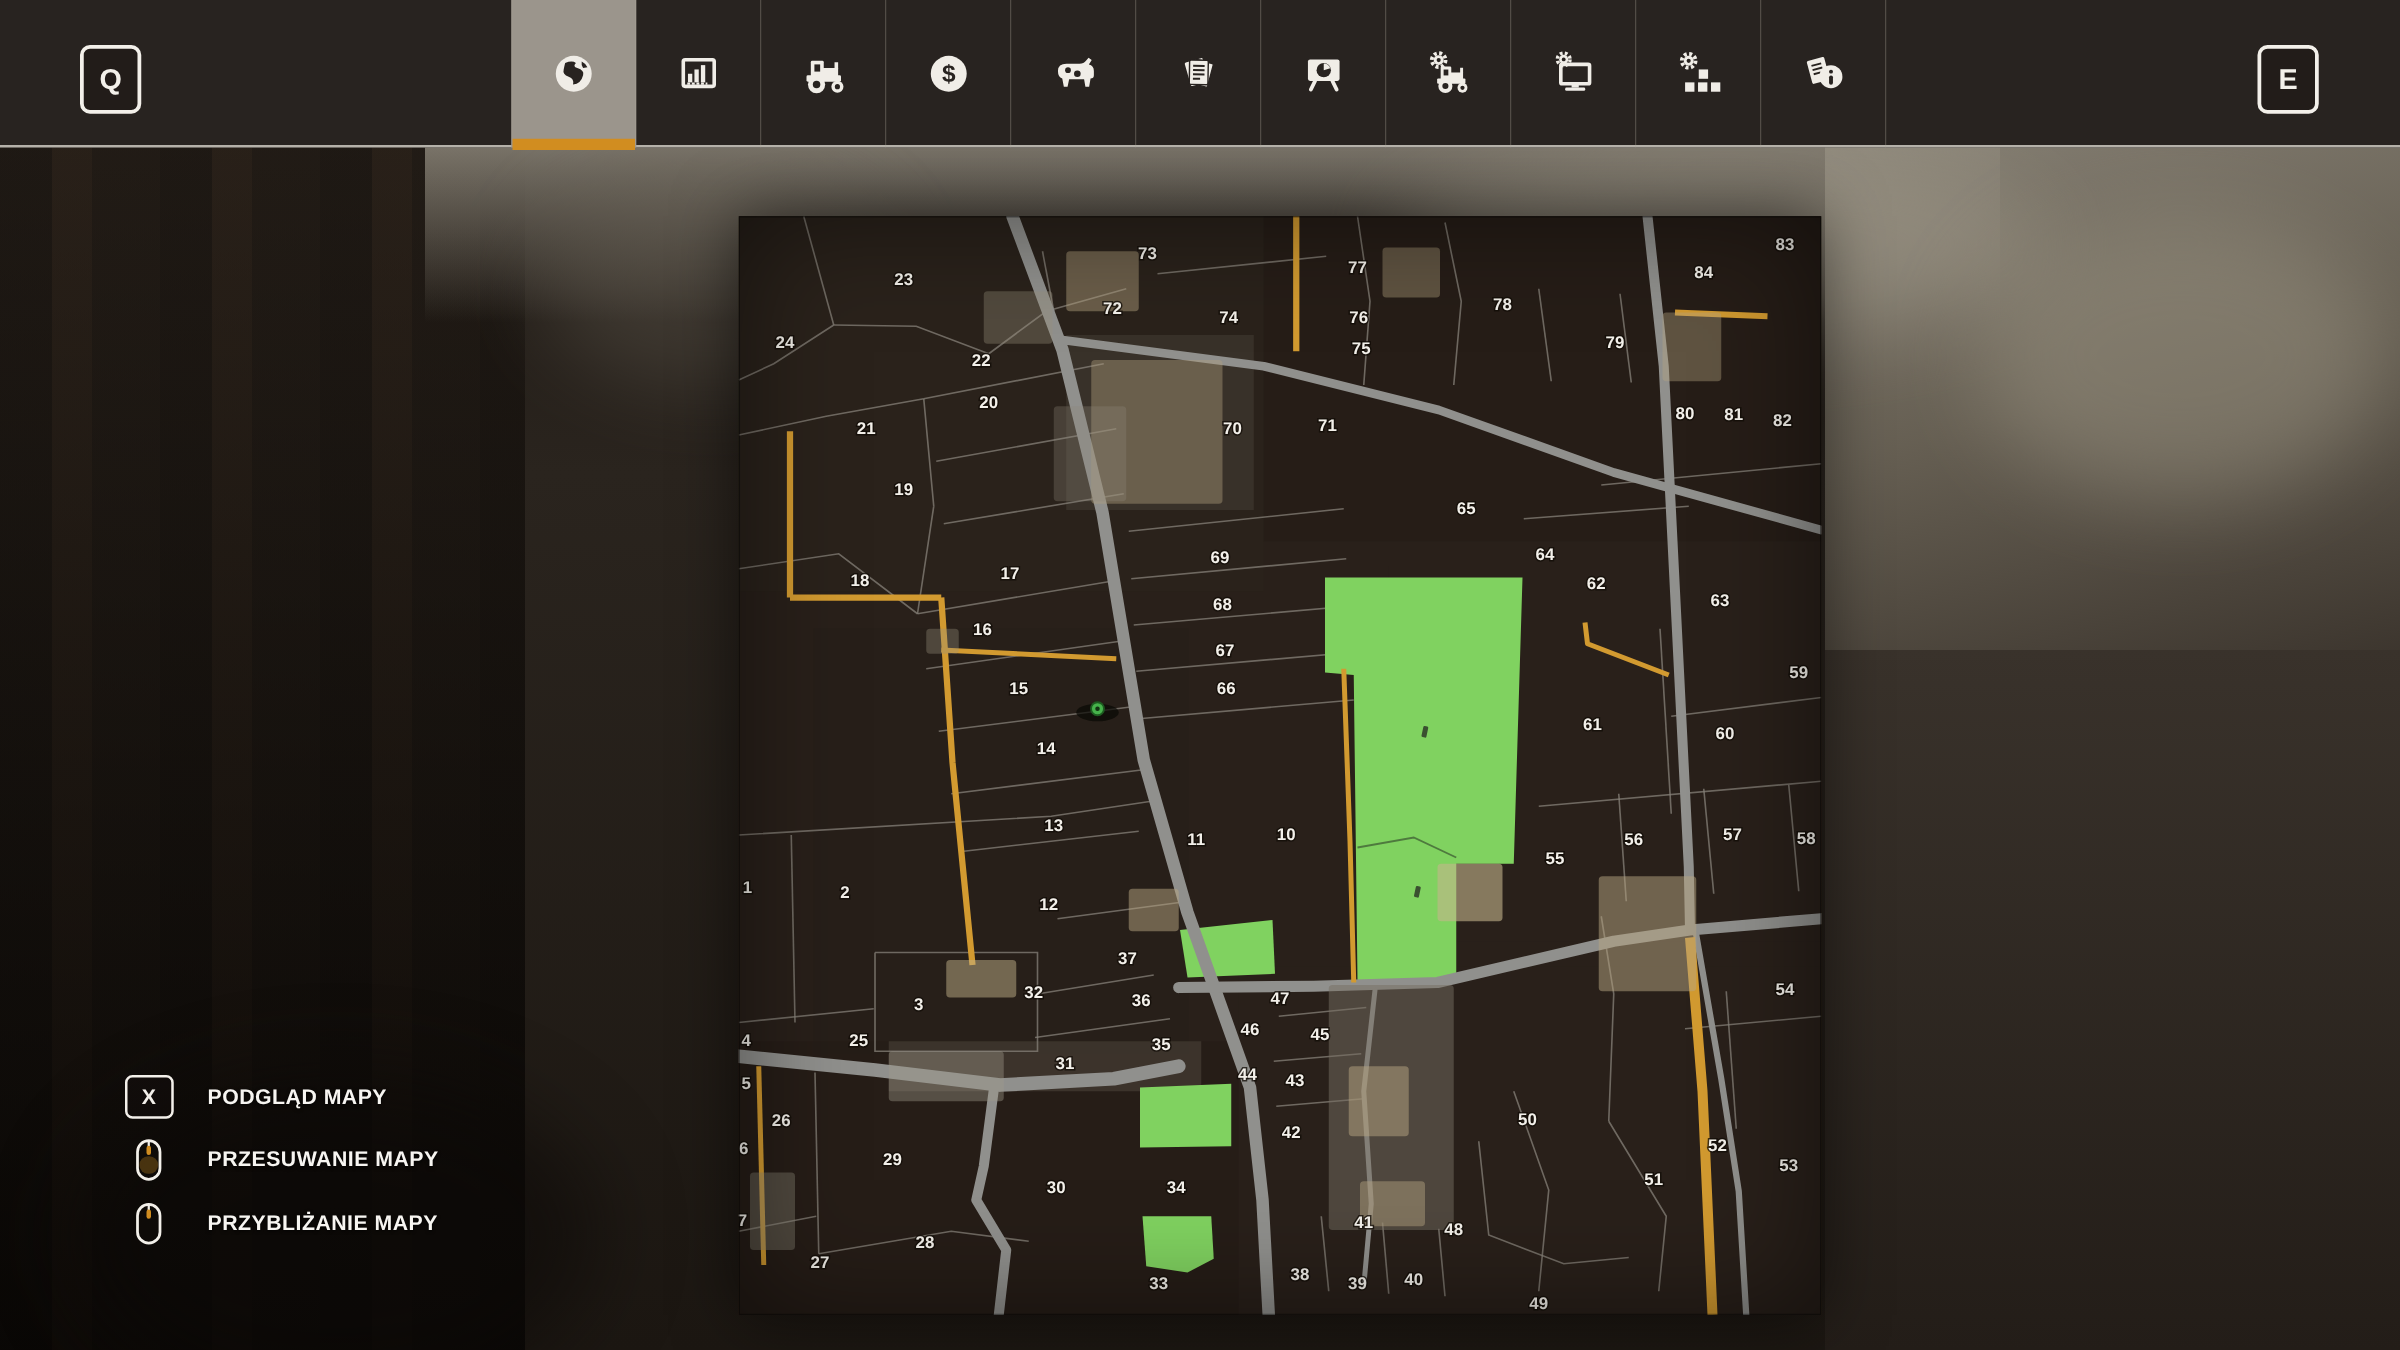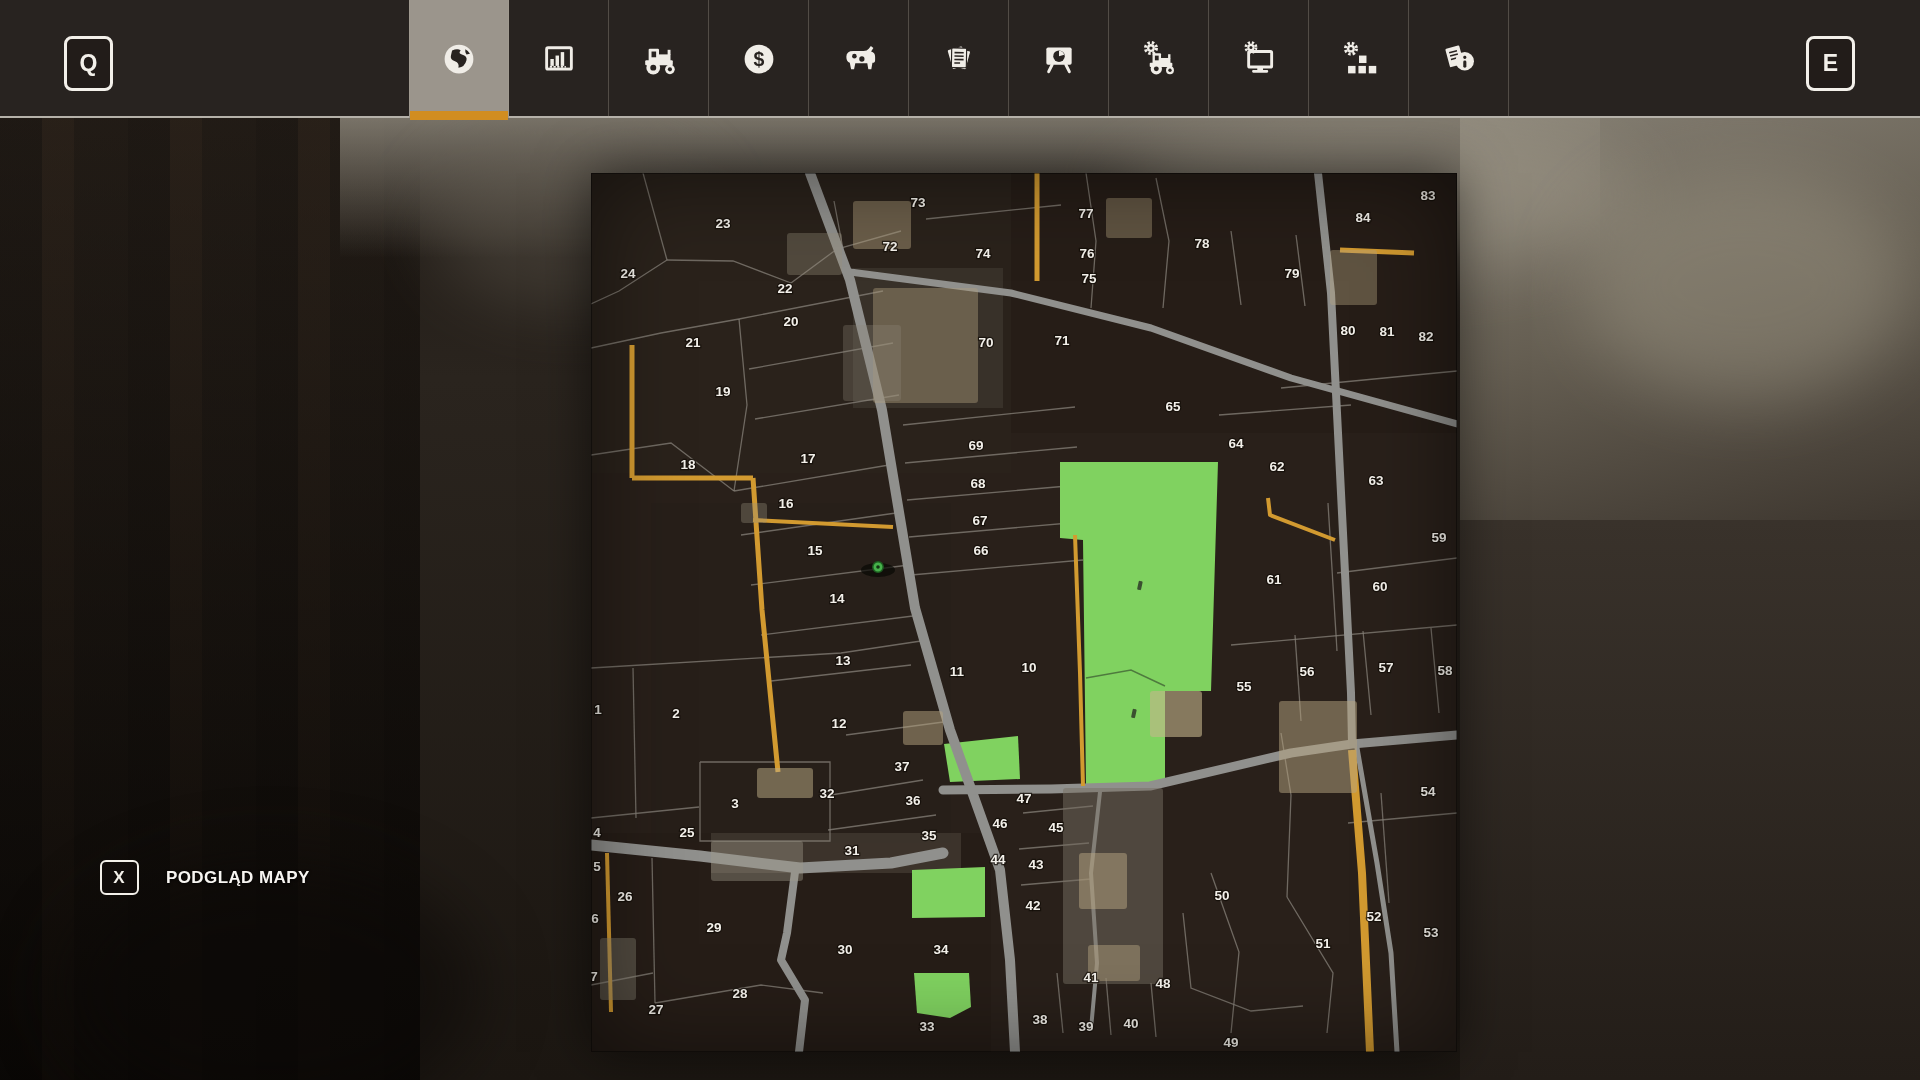--- a/index.html
+++ b/index.html
@@ -404,14 +404,40 @@
     <div id="map-vignette"></div>
   </div>
 
   <div id="legend">
       <div class="legend-row">
         <span class="legend-icon-box">
           <span class="keycap">X</span>
         </span>
         <span class="legend-label">PODGLĄD MAPY</span>
       </div>
+      <div class="legend-row">
+        <span class="legend-icon-box">
+          <span class="mouse-icon">
+            <svg width="24" height="36" viewBox="0 0 24 36">
+    <rect x="4.5" y="15" width="15" height="14" rx="7" fill="#d18d20" opacity=".45"></rect>
+    <rect x="3" y="2.5" width="18" height="31" rx="9" fill="rgba(20,16,12,.35)" stroke="#f3f0ea" stroke-width="2.2"></rect>
+    <path d="M12 2.5 v10" stroke="#f3f0ea" stroke-width="1.8"></path>
+    <rect x="10.2" y="6.5" width="3.6" height="7.5" rx="1.8" fill="#d18d20"></rect>
+  </svg>
+          </span>
+        </span>
+        <span class="legend-label">PRZESUWANIE MAPY</span>
+      </div>
+      <div class="legend-row">
+        <span class="legend-icon-box">
+          <span class="mouse-icon">
+            <svg width="24" height="36" viewBox="0 0 24 36">
+
+    <rect x="3" y="2.5" width="18" height="31" rx="9" fill="rgba(20,16,12,.35)" stroke="#f3f0ea" stroke-width="2.2"></rect>
+    <path d="M12 2.5 v10" stroke="#f3f0ea" stroke-width="1.8"></path>
+    <rect x="10.2" y="6.5" width="3.6" height="7.5" rx="1.8" fill="#d18d20"></rect>
+  </svg>
+          </span>
+        </span>
+        <span class="legend-label">PRZYBLIŻANIE MAPY</span>
+      </div>
     </div>
 </div>
 
 </body></html>

